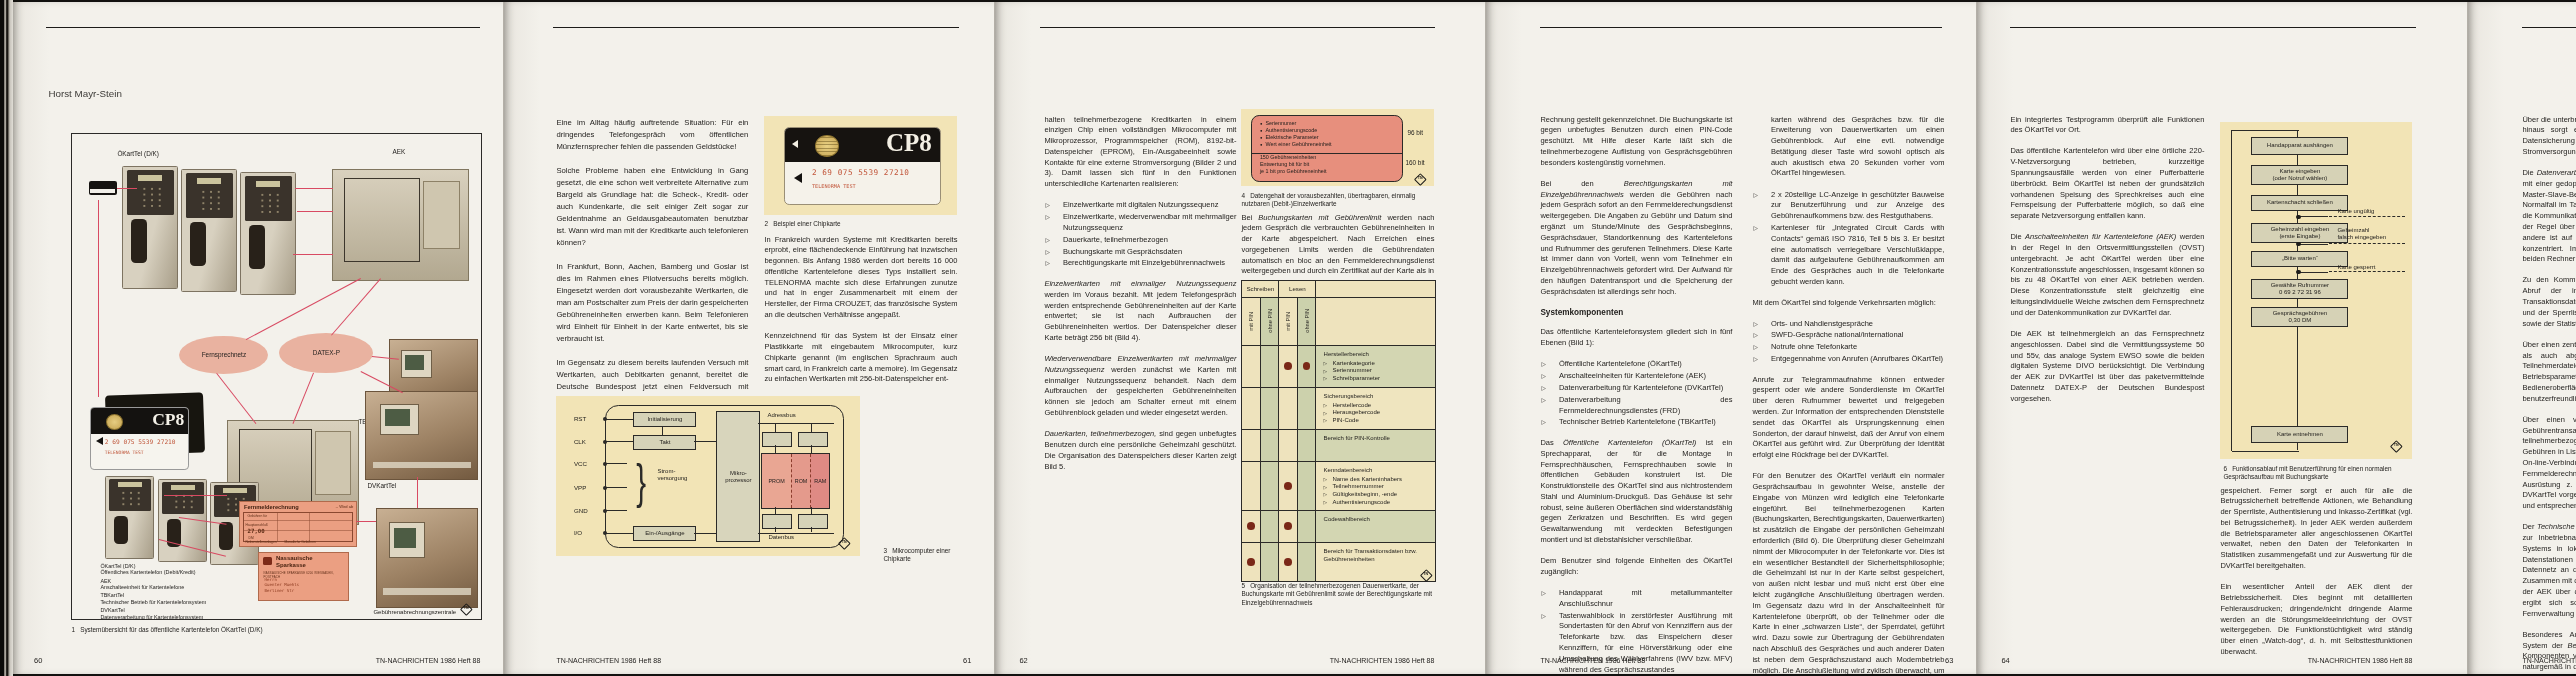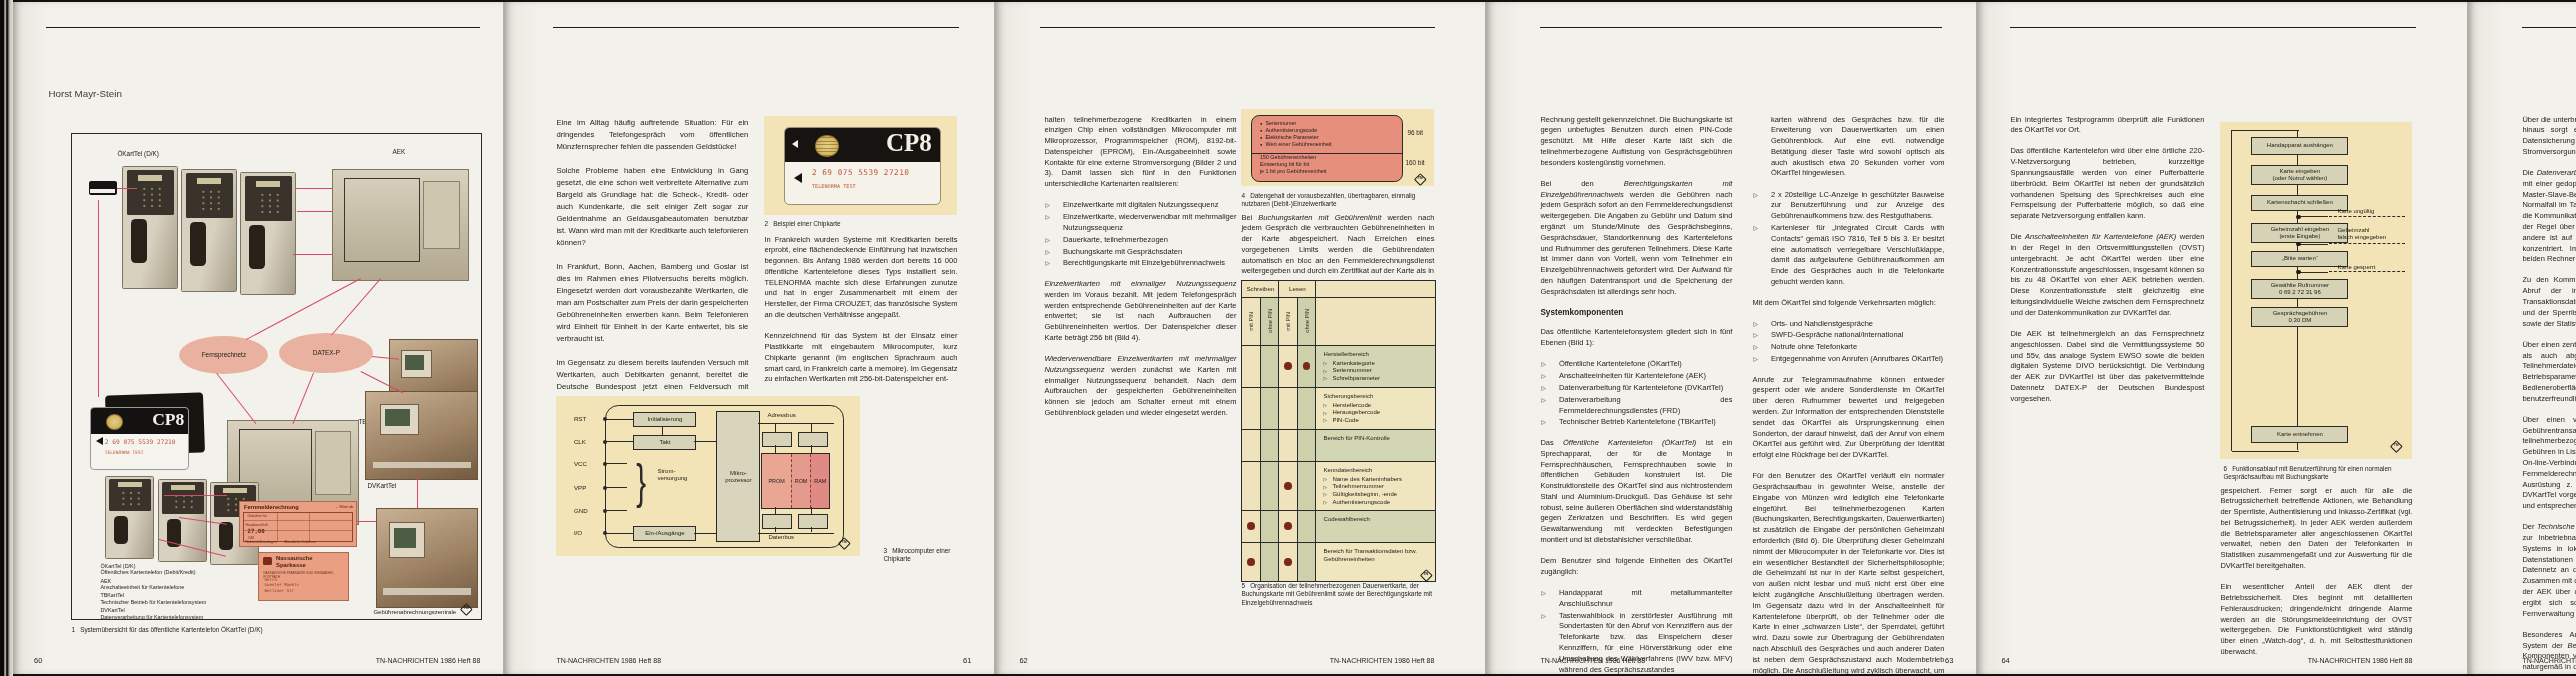--- a/index.html
+++ b/index.html
@@ -420,20 +420,21 @@
         <p><span>halten teilnehmerbezogene Kreditkarten in einem einzigen Chip einen vollständigen Mikrocomputer mit Mikroprozessor, Programmspeicher (ROM), 8192-bit-Datenspeicher (EPROM), Ein-/Ausgabeeinheit sowie Kontakte für eine externe Stromversorgung (Bilder 2 und 3). Damit lassen sich fünf in den Funktionen unterschiedliche Kartenarten realisieren:</span></p>
         <div class="listwrap">
           <div class="li"><span class="lm">▷</span><span>Einzelwertkarte mit digitalen Nutzungssequenz</span></div>
           <div class="li"><span class="lm">▷</span><span>Einzelwertkarte, wiederverwendbar mit mehrmaliger Nutzungssequenz</span></div>
           <div class="li"><span class="lm">▷</span><span>Dauerkarte, teilnehmerbezogen</span></div>
           <div class="li"><span class="lm">▷</span><span>Buchungskarte mit Gesprächsdaten</span></div>
           <div class="li"><span class="lm">▷</span><span>Berechtigungskarte mit Einzelgebührennachweis</span></div>
         </div>
         <p><em>Einzelwertkarten mit einmaliger Nutzungssequenz</em><span> werden im Voraus bezahlt. Mit jedem Telefongespräch werden entsprechende Gebühreneinheiten auf der Karte entwertet; sie ist nach Aufbrauchen der Gebühreneinheiten wertlos. Der Datenspeicher dieser Karte beträgt 256 bit (Bild 4).</span></p>
         <p><em>Wiederverwendbare Einzelwertkarten mit mehrmaliger Nutzungssequenz</em><span> werden zunächst wie Karten mit einmaliger Nutzungssequenz behandelt. Nach dem Aufbrauchen der gespeicherten Gebühreneinheiten können sie jedoch am Schalter erneut mit einem Gebührenblock geladen und wieder eingesetzt werden.</span></p>
+        <p><em>Dauerkarten, teilnehmerbezogen,</em><span> sind gegen unbefugtes Benutzen durch eine persönliche Geheimzahl geschützt. Die Organisation des Datenspeichers dieser Karten zeigt Bild 5.</span></p>
       </div>
 
     <div class="ypanel" style="left:246px;top:107px;width:193px;height:77px;">
       <div class="f4pink">
         <div class="f4top" id="fig4-bullets">
             <div><span class="b">●</span><span>Seriennumer</span></div>
             <div><span class="b">●</span><span>Authentisierungscode</span></div>
             <div><span class="b">●</span><span>Elektrische Parameter</span></div>
             <div><span class="b">●</span><span>Wert einer Gebühreneinheit</span></div>
           </div>

